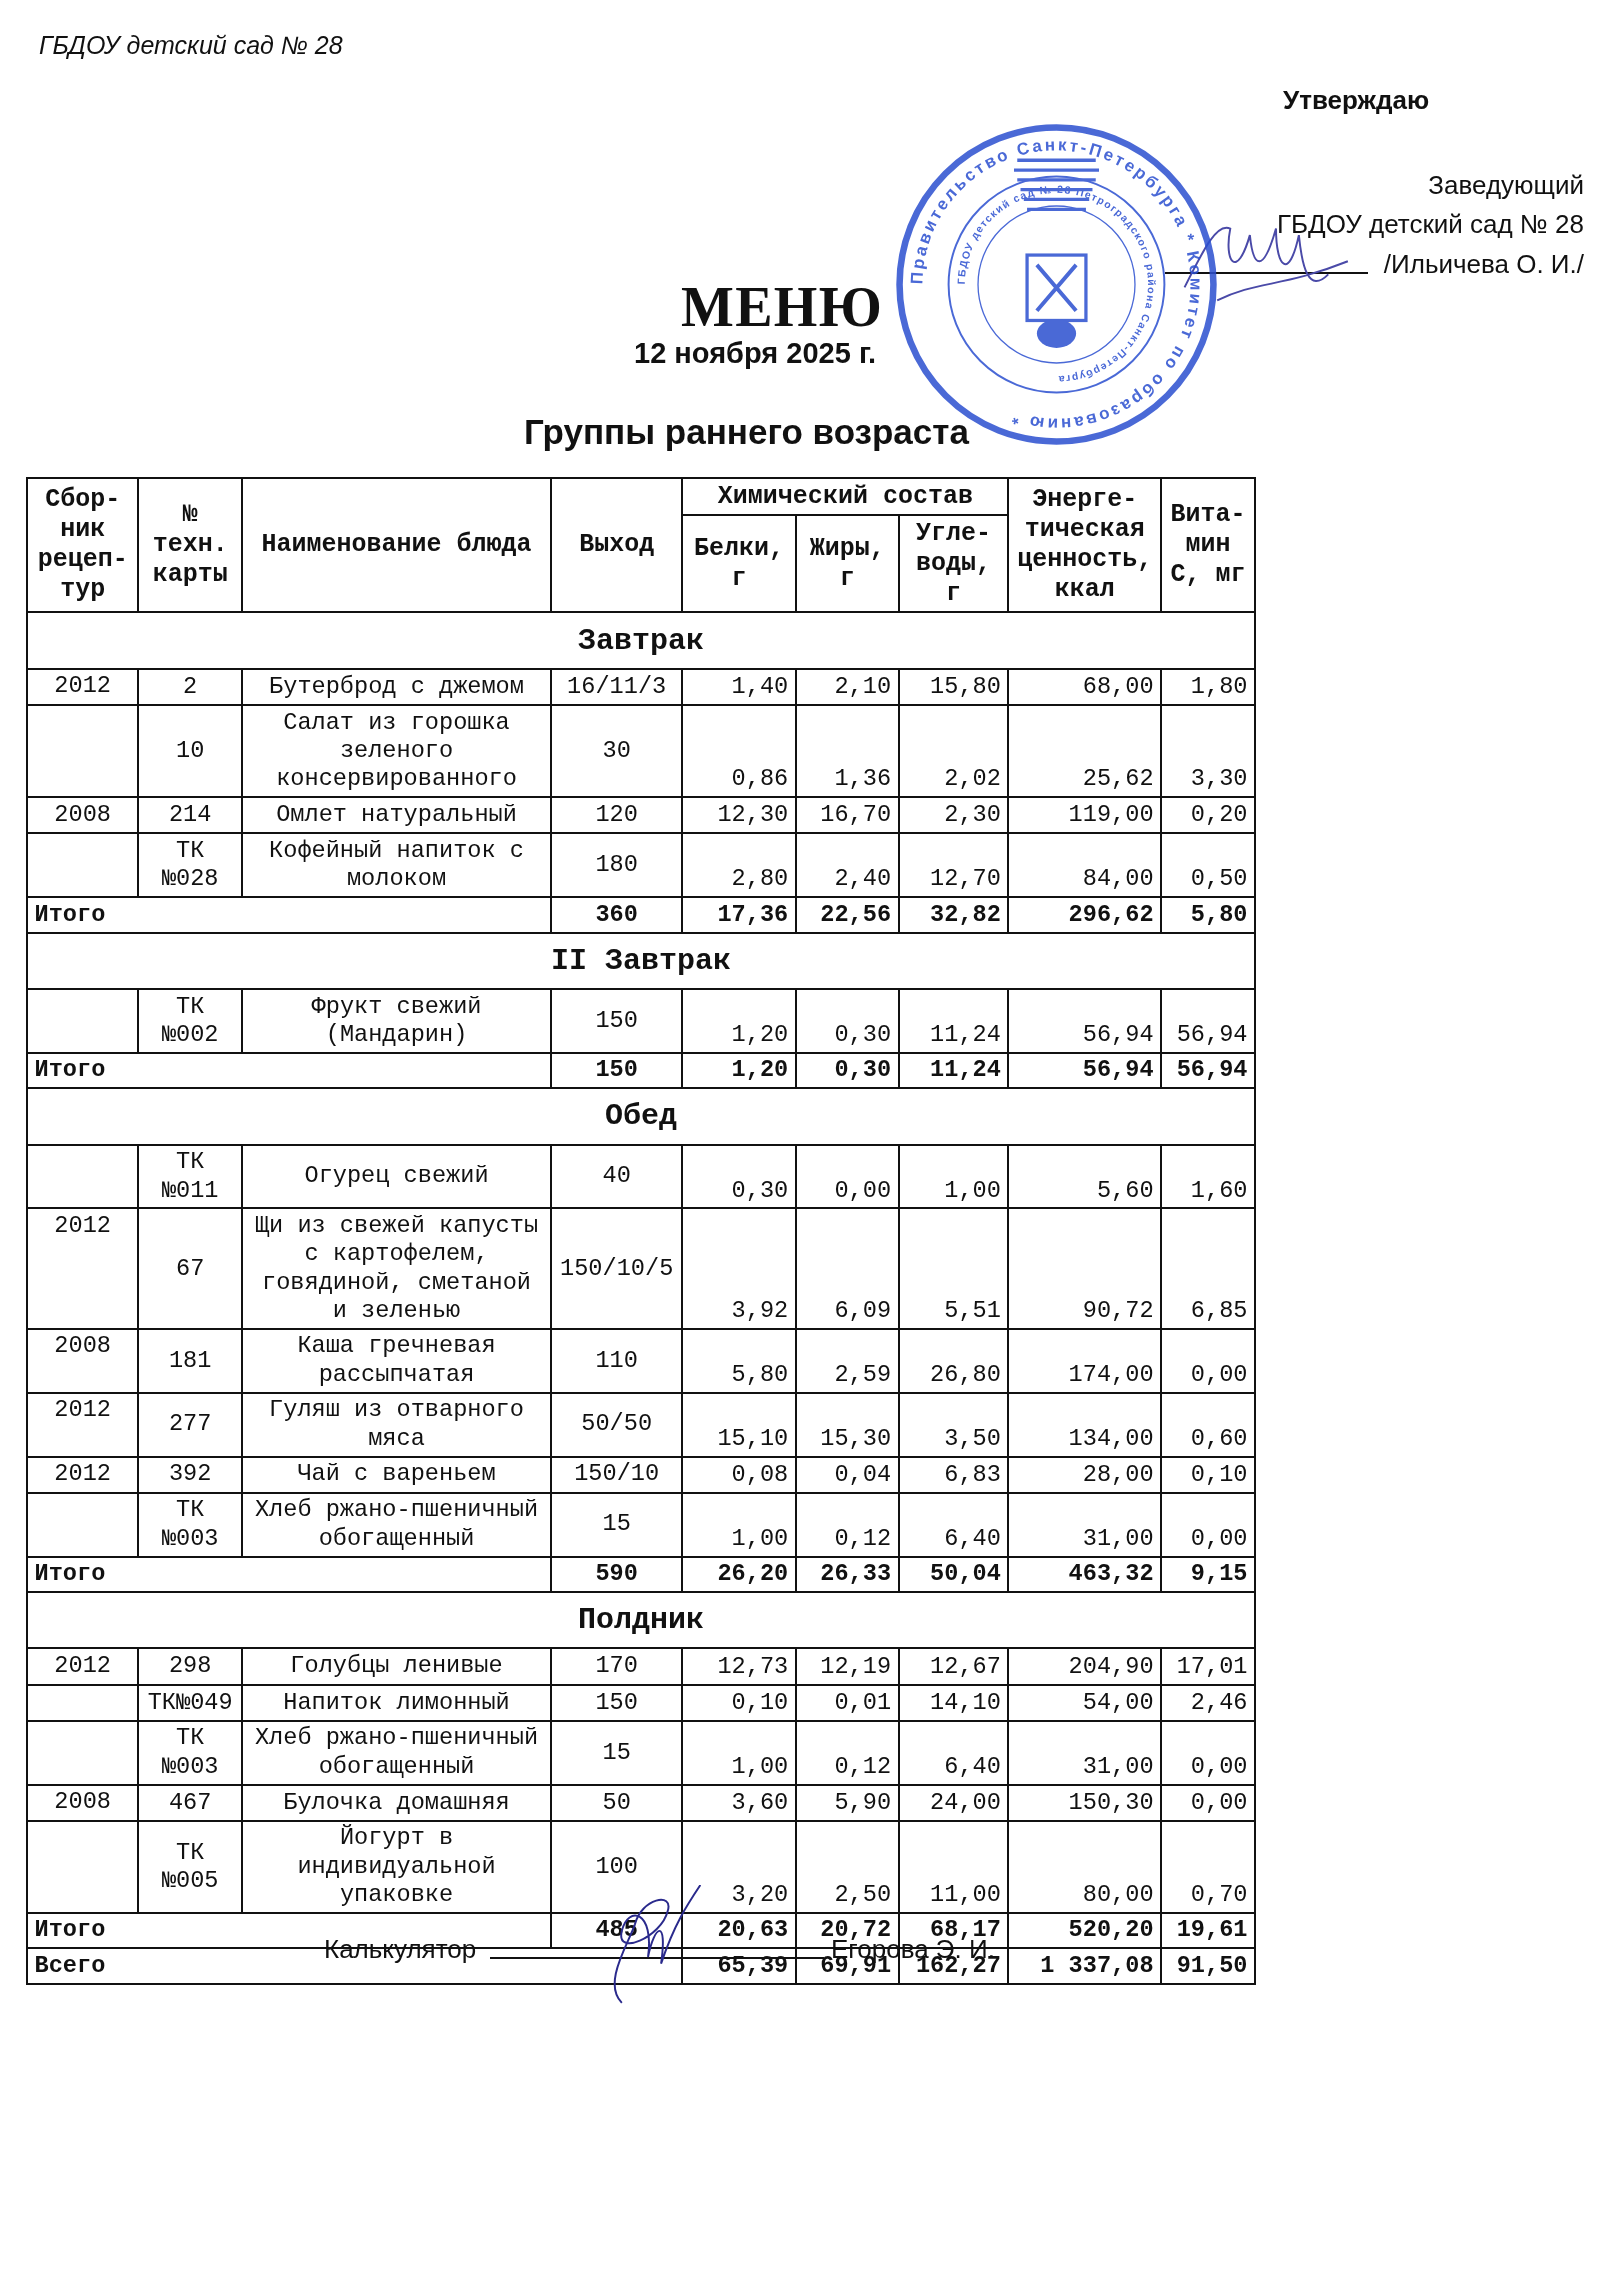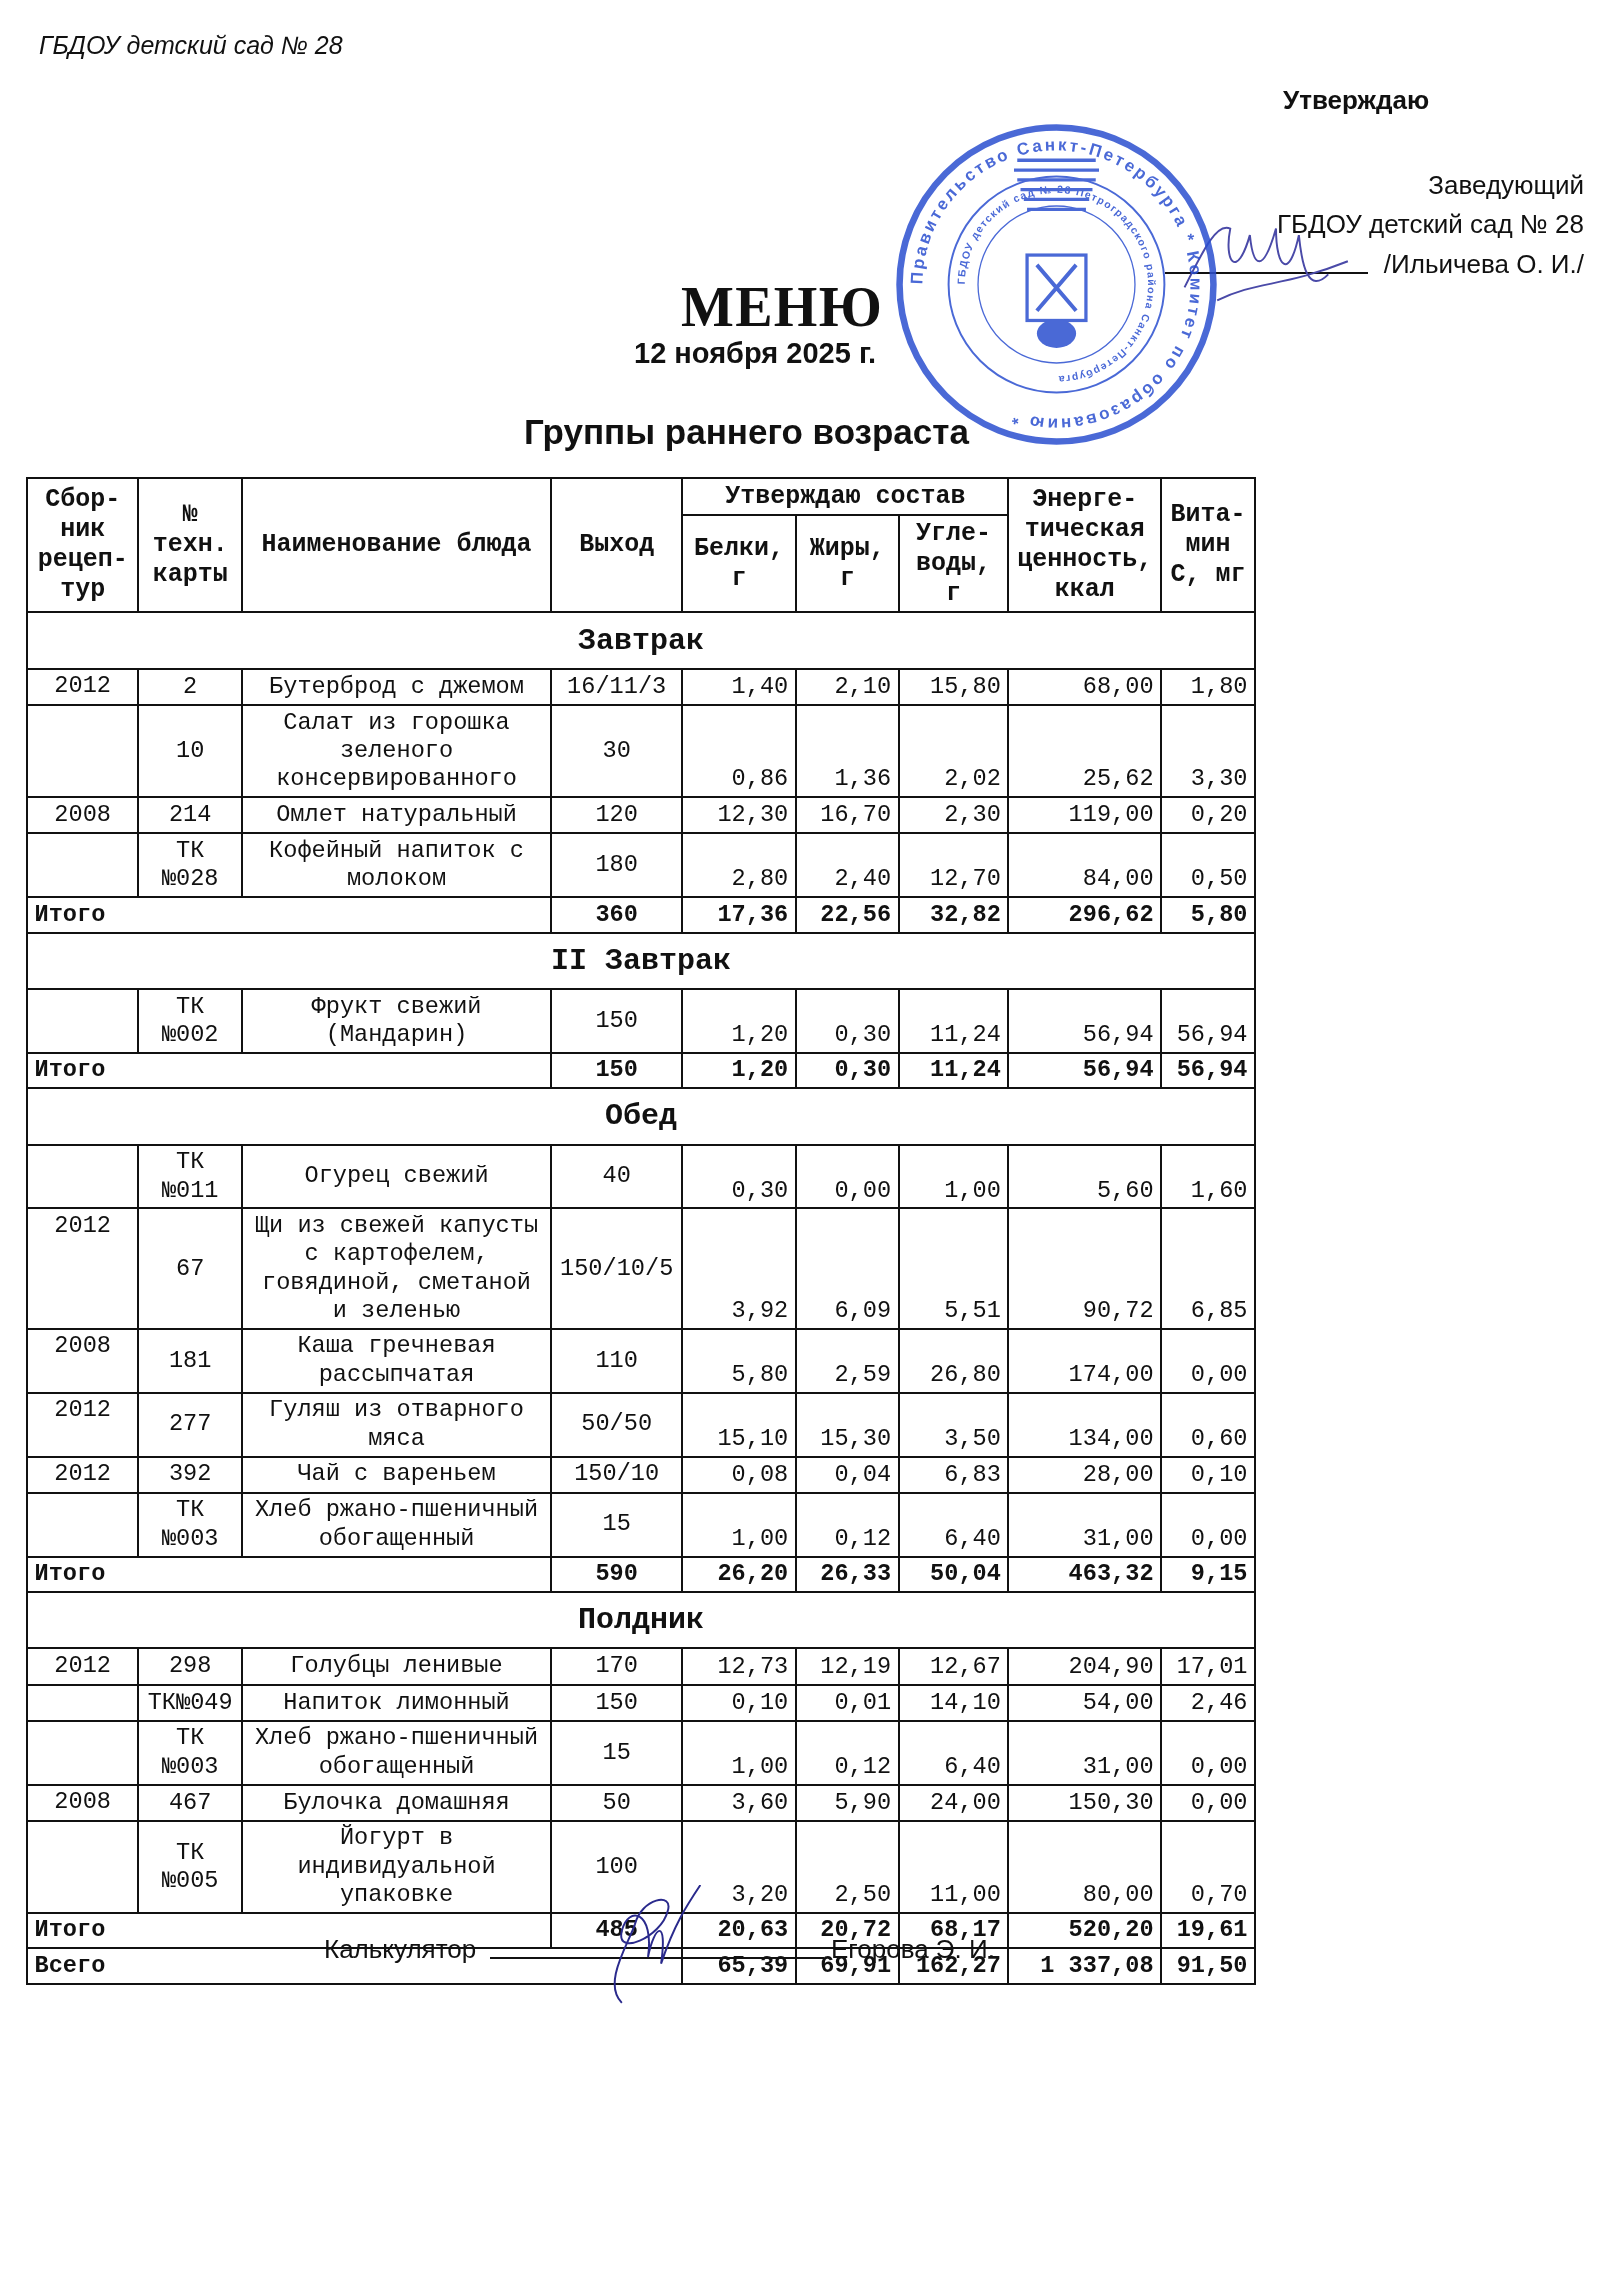--- a/index.html
+++ b/index.html
@@ -117,21 +117,21 @@
 <div class="doc-date">12 ноября 2025 г.</div>
 <div class="doc-group">Группы раннего возраста</div>
 
 <table class="menu">
   <thead>
     <tr>
       <th rowspan="2" class="c-src" style="vertical-align:middle">Сбор-ник рецеп-тур</th>
       <th rowspan="2" class="c-tk">№ техн. карты</th>
       <th rowspan="2" class="c-name" style="text-align:center">Наименование блюда</th>
       <th rowspan="2" class="c-out">Выход</th>
-      <th colspan="3">Утверждаю состав</th>
+      <th colspan="3">Химический состав</th>
       <th rowspan="2" class="c-kcal" style="text-align:center">Энерге-тическая ценность, ккал</th>
       <th rowspan="2" class="c-vit" style="text-align:center">Вита-мин С, мг</th>
     </tr>
     <tr>
       <th class="c-num" style="text-align:center">Белки, г</th>
       <th class="c-num" style="text-align:center">Жиры, г</th>
       <th class="c-num" style="">Угле-воды, г</th>
     </tr>
   </thead>
   <tbody id="menu-body">

